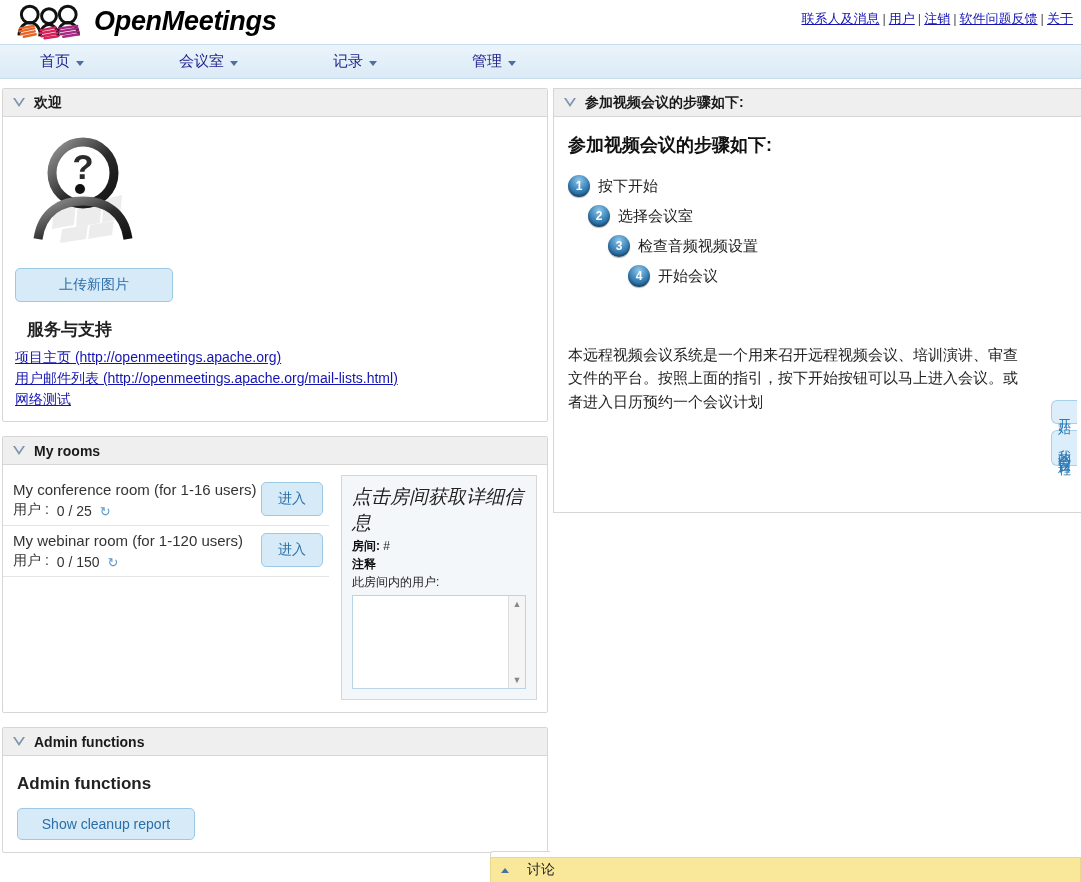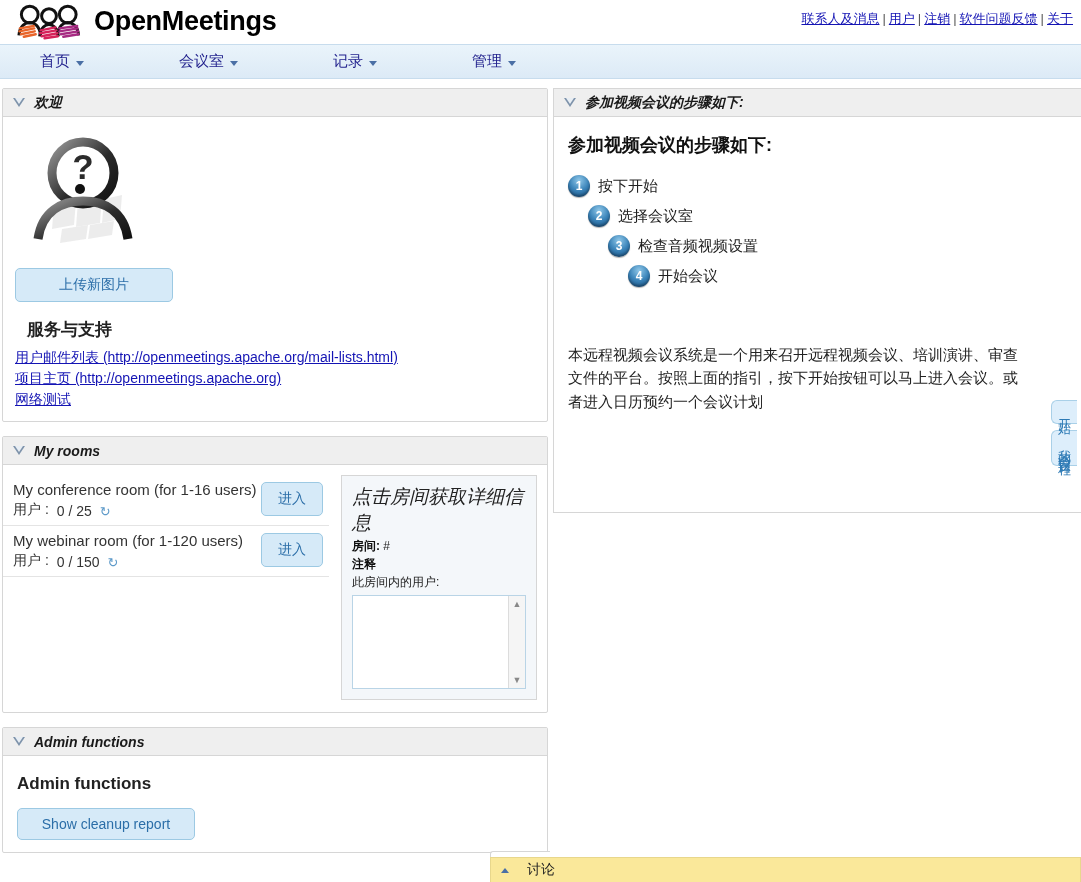--- a/index.html
+++ b/index.html
@@ -26,20 +26,21 @@
     display: flex; align-items: center; gap: 8px;
   }
   .brand-logo { width: 74px; height: 38px; display: block; }
   .brand-name {
     font-size: 27px;
     font-weight: bold;
     color: #000000;
     letter-spacing: -0.3px;
     line-height: 38px;
     font-family: "Liberation Sans", sans-serif;
+    font-style: italic;
   }
   .top-links {
     position: absolute;
     right: 8px; top: 10px;
     font-size: 13px;
     color: #333;
     white-space: nowrap;
   }
   .top-links a {
     color: #1414b4;
@@ -110,21 +111,20 @@
     background: #efefef;
     border-bottom: 1px solid #d6d6d6;
     height: 28px;
     display: flex;
     align-items: center;
     padding-left: 10px;
     gap: 8px;
     font-weight: bold;
     font-size: 14px;
     color: #1a1a1a;
-    font-style: italic;
   }
   .tri {
     width: 13px; height: 9px;
     display: inline-block;
     position: relative;
   }
   .tri:before {
     content: "";
     position: absolute; left: 0; top: 0;
     width: 0; height: 0;
@@ -401,24 +401,24 @@
               </g>
               <text x="65" y="48" text-anchor="middle" font-size="35" font-weight="bold" fill="#2b2b2b" font-family="Liberation Sans, sans-serif">?</text>
               <circle cx="62" cy="58" r="5" fill="#111111"></circle>
             </svg>
             <div class="btn upload-btn">上传新图片</div>
           </div>
         </div>
         <div>
           <div class="sec-title">服务与支持</div>
           <div class="link-line">
+            <a href="#">项目主页 (http://openmeetings.apache.org)</a>
+          </div>
+          <div class="link-line">
             <a href="#">用户邮件列表 (http://openmeetings.apache.org/mail-lists.html)</a>
-          </div>
-          <div class="link-line">
-            <a href="#">项目主页 (http://openmeetings.apache.org)</a>
           </div>
           <div class="link-line" style="margin-bottom:12px;">
             <a href="#">网络测试</a>
           </div>
         </div>
       </div>
 
       <div class="panel">
         <div class="panel-header">
           <span class="tri"></span>

